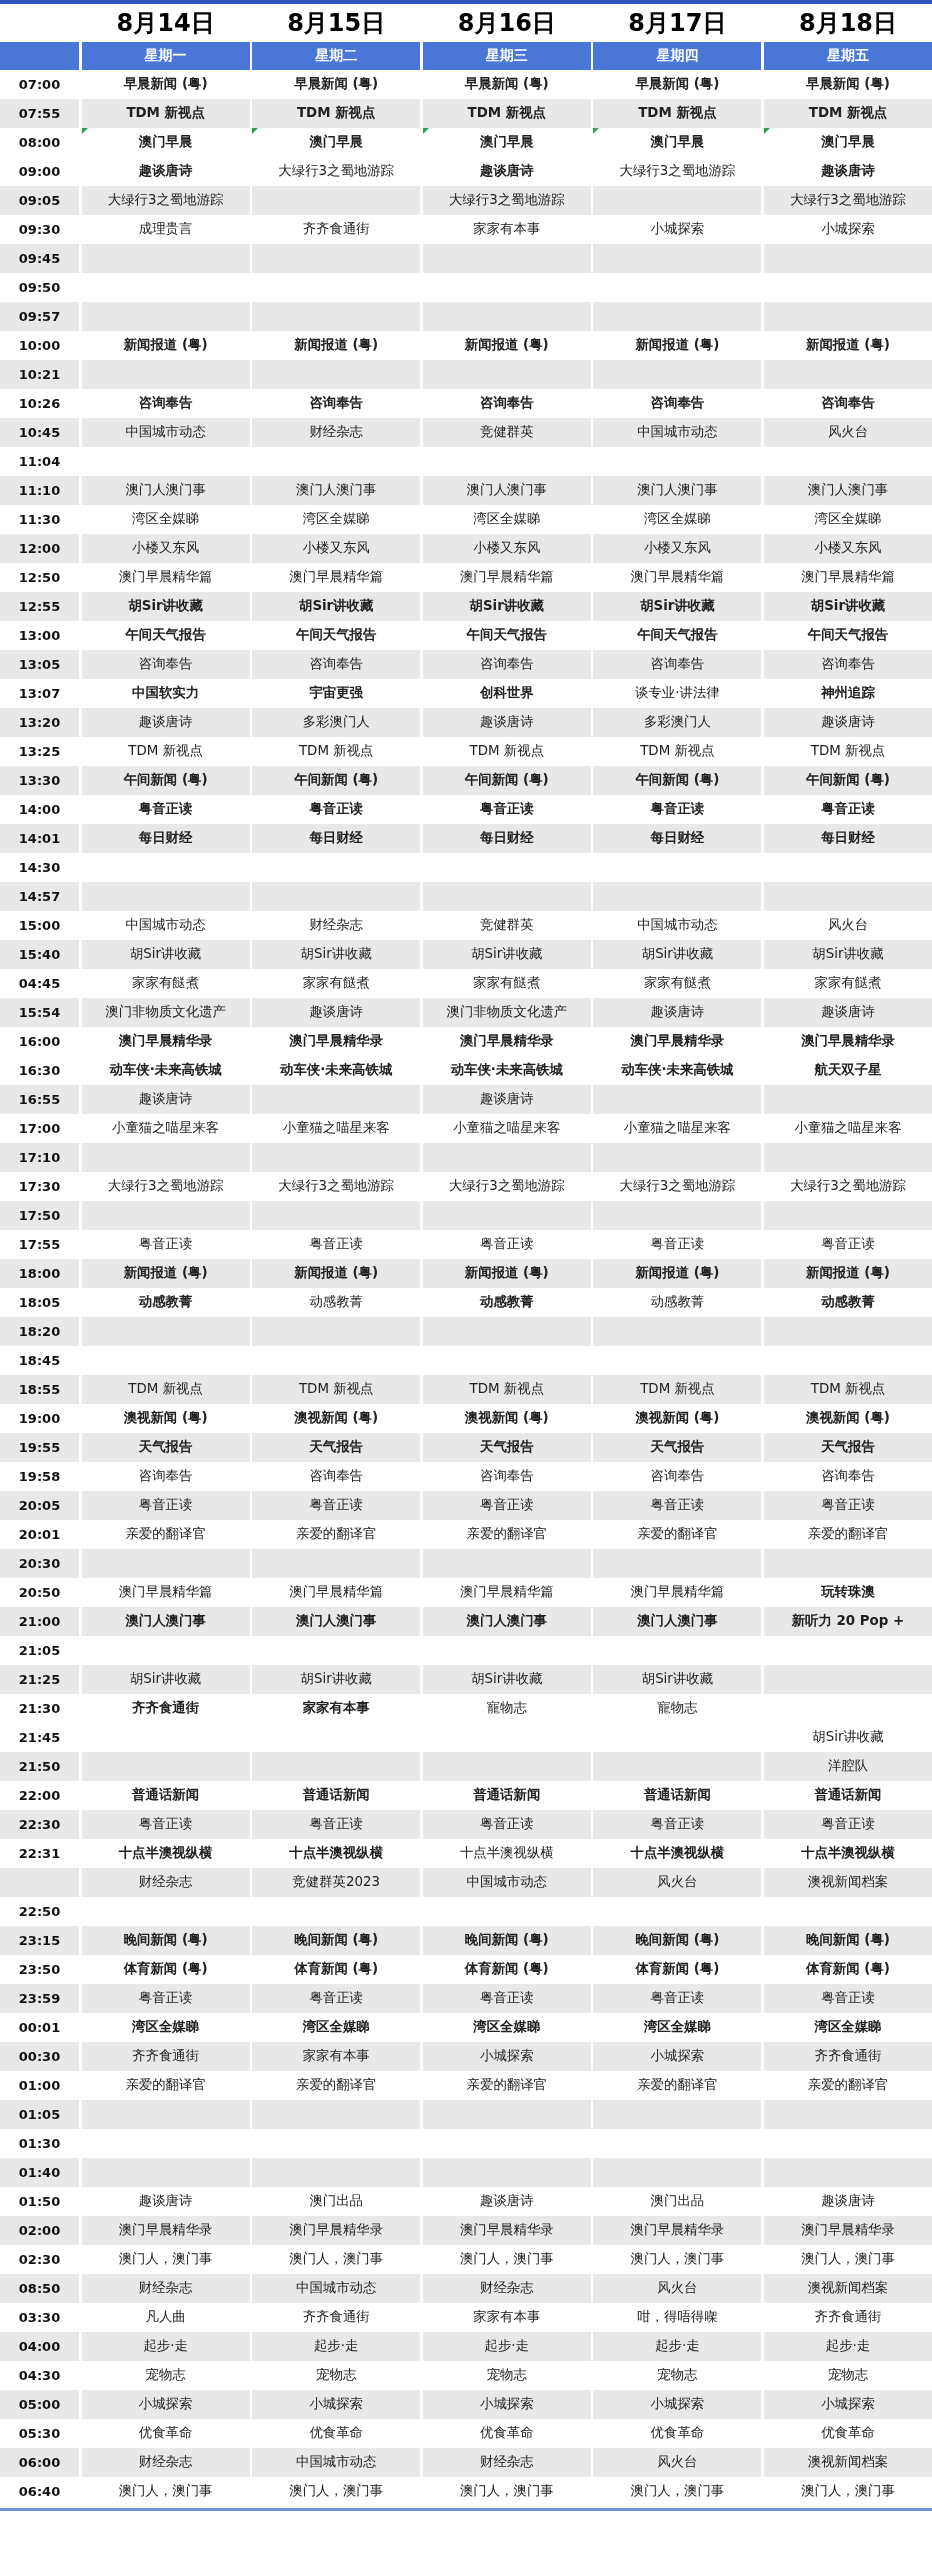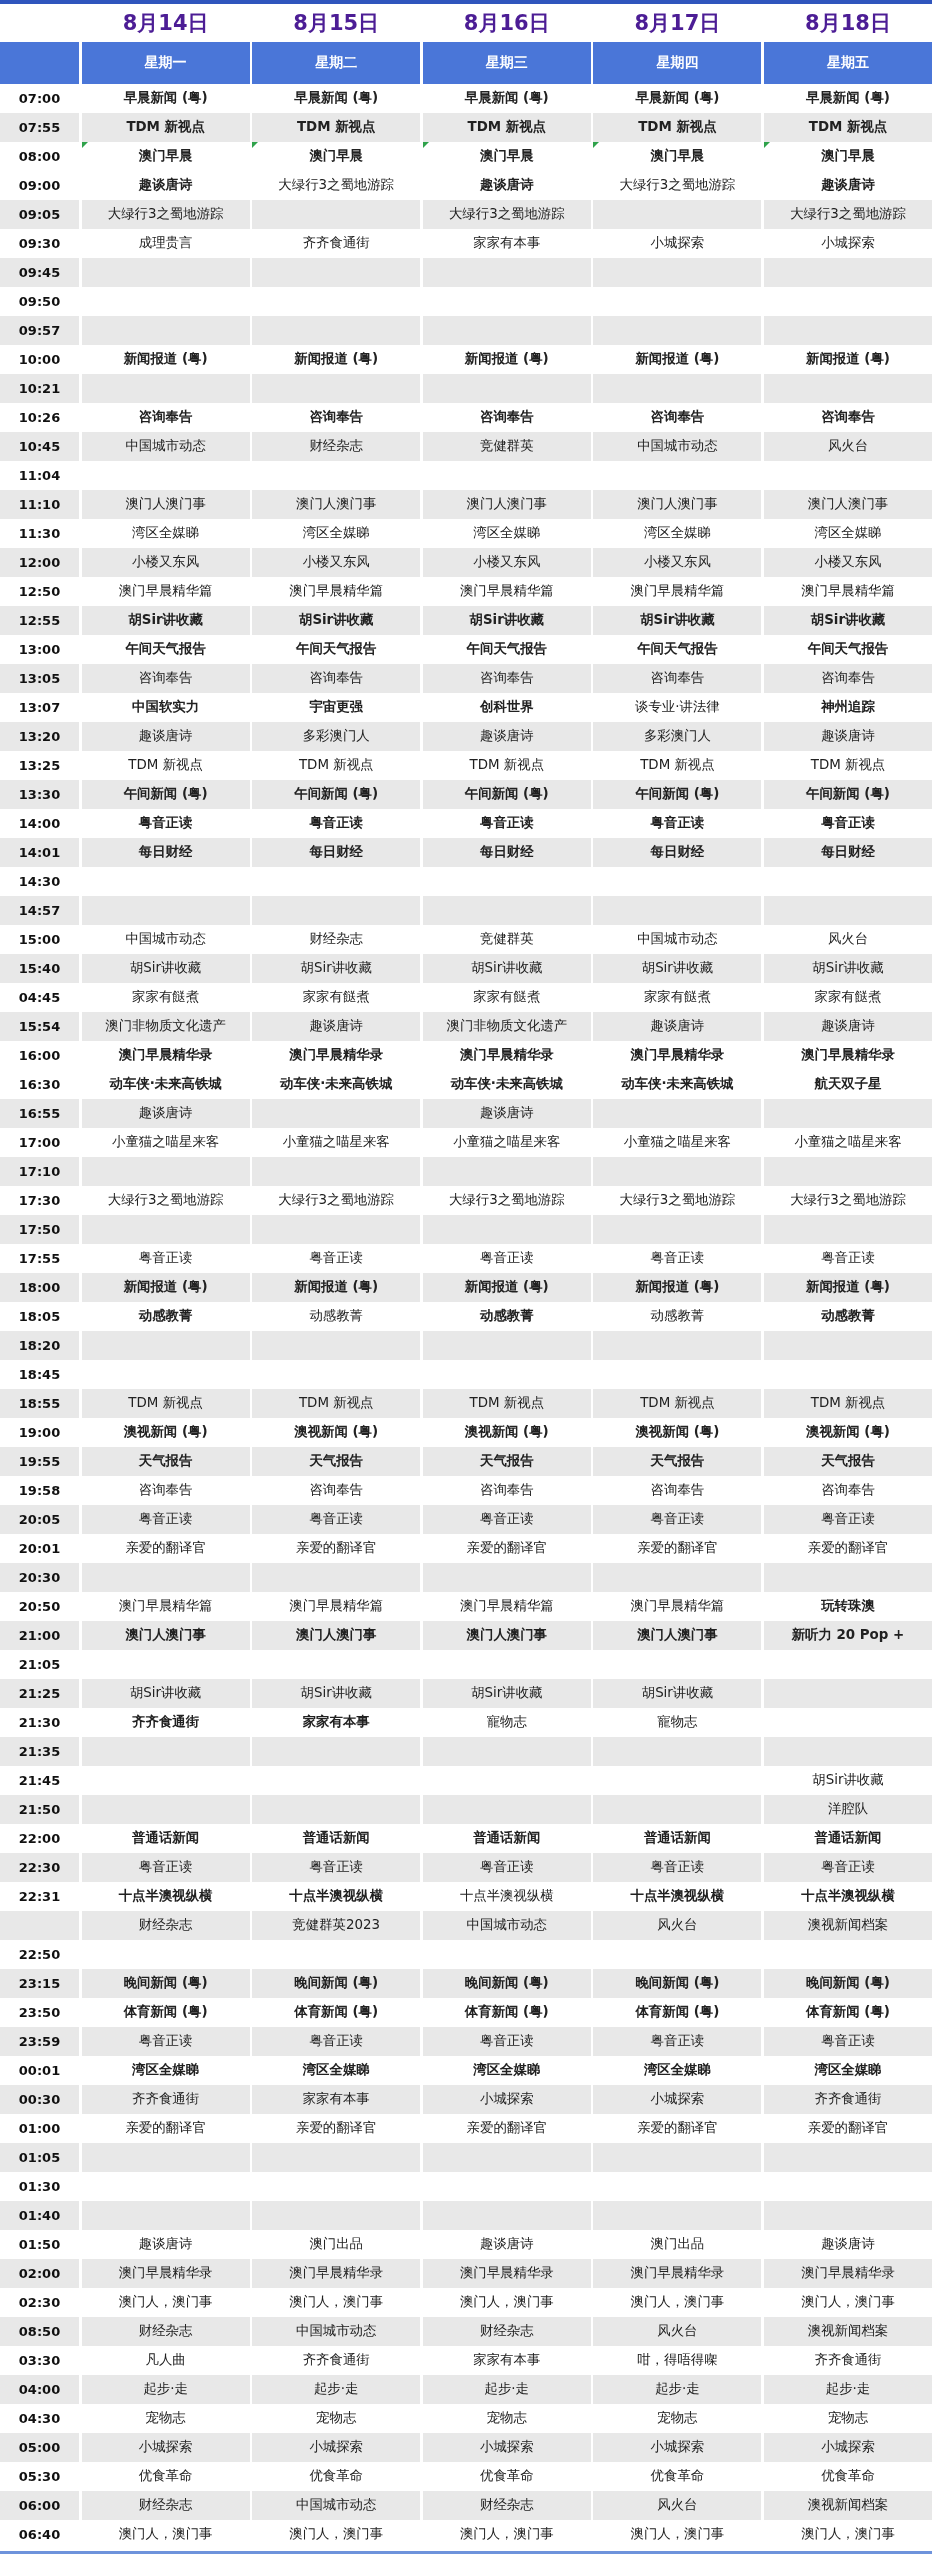--- a/index.html
+++ b/index.html
@@ -11,22 +11,22 @@
     --text:#212121;
   }
   html,body{margin:0;padding:0;background:#fff;}
   body{font-family:"DejaVu Sans","Liberation Sans",sans-serif;color:var(--text);}
   .page{width:932px;}
   .top-line{height:3.5px;background:var(--topline);}
   .bottom-line{height:2.6px;background:var(--bottomline);margin-top:2.6px;}
   .row{display:grid;grid-template-columns:79px repeat(5,1fr);column-gap:2.6px;}
   .cell{display:flex;align-items:center;justify-content:center;position:relative;white-space:nowrap;overflow:hidden;}
   .head-dates{height:38px;}
-  .head-dates .date{font-size:21px;font-weight:bold;color:#4c1d95;}
-  .head-days{height:42px;}
+  .head-dates .date{font-size:24px;font-weight:bold;color:#000000;}
+  .head-days{height:28px;}
   .head-days .day{background:var(--blue);color:#fff;font-weight:bold;font-size:14px;}
   .r{height:29px;}
   .r .cell{font-size:13.4px;line-height:1;}
   .r.g .cell{background:var(--gray);}
   .r .cell.b{font-weight:bold;}
   .r .time{font-weight:bold;font-size:13px;color:#111;}
   .mark{position:absolute;left:0;top:0;width:0;height:0;
         border-top:6px solid var(--green);border-right:6px solid transparent;}
 </style>
 </head>
@@ -503,28 +503,20 @@
         <div class="cell prog"></div>
       </div>
       <div class="row r">
         <div class="cell time">21:30</div>
         <div class="cell prog b">齐齐食通街</div>
         <div class="cell prog b">家家有本事</div>
         <div class="cell prog">寵物志</div>
         <div class="cell prog">寵物志</div>
         <div class="cell prog"></div>
       </div>
-      <div class="row r g">
-        <div class="cell time">21:35</div>
-        <div class="cell prog"></div>
-        <div class="cell prog"></div>
-        <div class="cell prog"></div>
-        <div class="cell prog"></div>
-        <div class="cell prog"></div>
-      </div>
       <div class="row r">
         <div class="cell time">21:45</div>
         <div class="cell prog"></div>
         <div class="cell prog"></div>
         <div class="cell prog"></div>
         <div class="cell prog"></div>
         <div class="cell prog">胡Sir讲收藏</div>
       </div>
       <div class="row r g">
         <div class="cell time">21:50</div>

